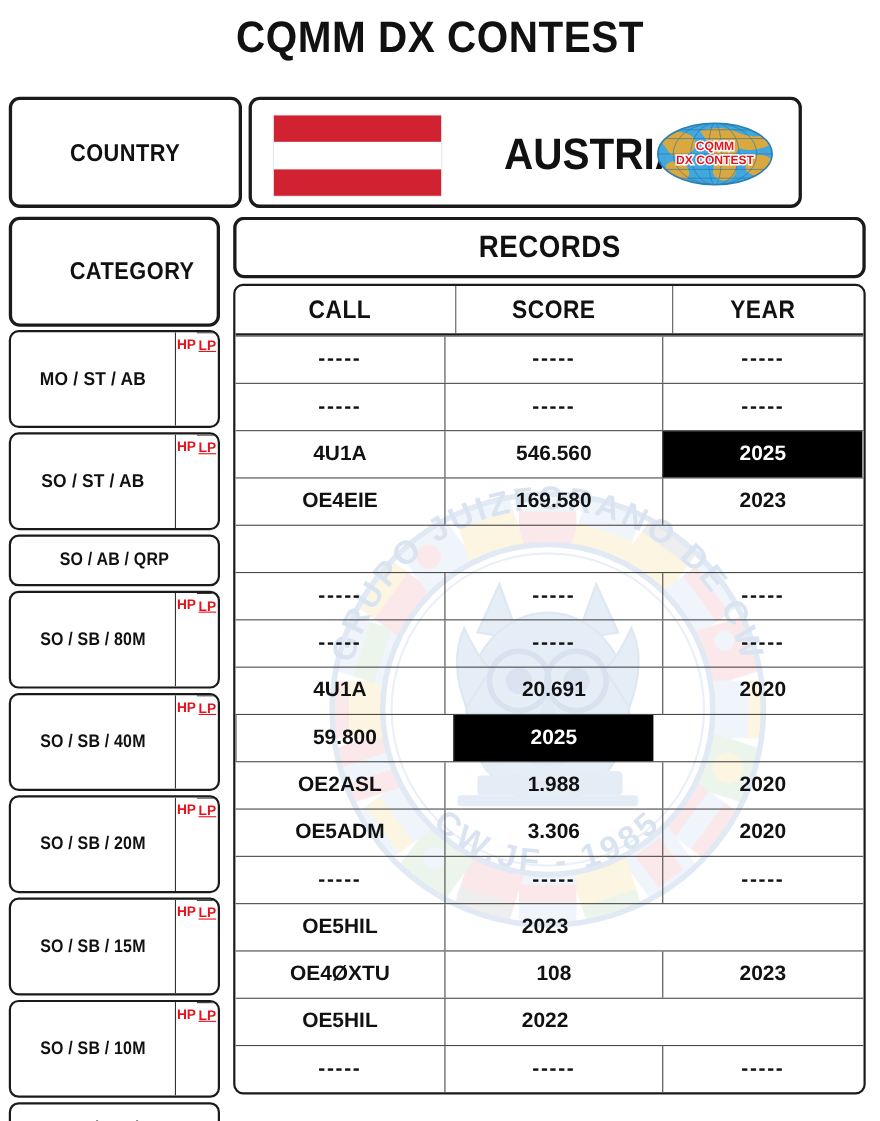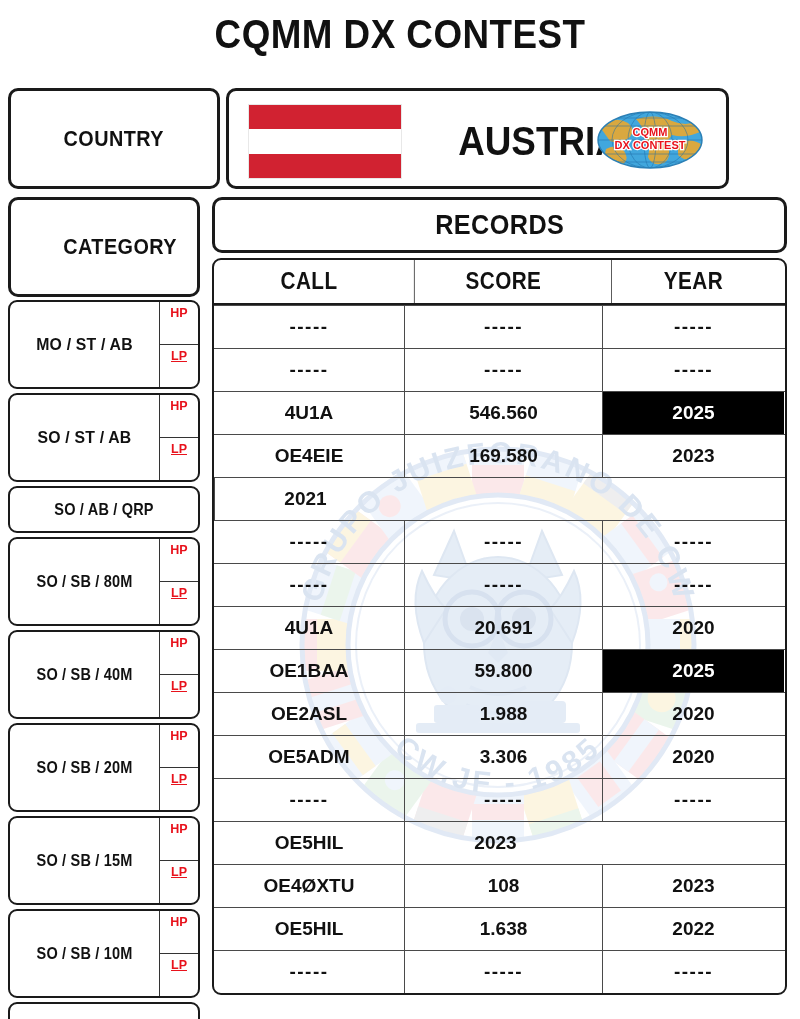--- a/index.html
+++ b/index.html
@@ -148,21 +148,21 @@
     font-size: 17px;
     color: #111;
     transform: scaleX(0.93);
     letter-spacing: 0.2px;
   }
   .cat-name.wide { transform: scaleX(0.88); font-size: 16.5px; }
   .cat-pl {
     width: 38px;
     border-left: 1.5px solid #333;
     display: flex;
-    flex-direction: column;
+    flex-direction: row;
     text-align: center;
   }
   .pl-cell {
     flex: 1;
     display: flex;
     align-items: flex-start;
     justify-content: center;
     padding-top: 4px;
     font-weight: 700;
     font-size: 12.5px;
@@ -503,39 +503,37 @@
       <div class="rec-cell c-call">4U1A</div>
       <div class="rec-cell c-score">546.560</div>
       <div class="rec-cell c-year highlight">2025</div>
     </div>
     <div class="rec-row">
       <div class="rec-cell c-call">OE4EIE</div>
       <div class="rec-cell c-score">169.580</div>
       <div class="rec-cell c-year">2023</div>
     </div>
     <div class="rec-row">
-      <div class="rec-cell c-year">2021</div>
     </div>
     <div class="rec-row">
       <div class="rec-cell c-call empty">-----</div>
       <div class="rec-cell c-score empty">-----</div>
       <div class="rec-cell c-year empty">-----</div>
     </div>
     <div class="rec-row">
       <div class="rec-cell c-call empty">-----</div>
       <div class="rec-cell c-score empty">-----</div>
       <div class="rec-cell c-year empty">-----</div>
     </div>
     <div class="rec-row">
       <div class="rec-cell c-call">4U1A</div>
       <div class="rec-cell c-score">20.691</div>
       <div class="rec-cell c-year">2020</div>
     </div>
     <div class="rec-row">
-      <div class="rec-cell c-call">OE1BAA</div>
       <div class="rec-cell c-score">59.800</div>
       <div class="rec-cell c-year highlight">2025</div>
     </div>
     <div class="rec-row">
       <div class="rec-cell c-call">OE2ASL</div>
       <div class="rec-cell c-score">1.988</div>
       <div class="rec-cell c-year">2020</div>
     </div>
     <div class="rec-row">
       <div class="rec-cell c-call">OE5ADM</div>
@@ -551,21 +549,20 @@
       <div class="rec-cell c-call">OE5HIL</div>
       <div class="rec-cell c-year">2023</div>
     </div>
     <div class="rec-row">
       <div class="rec-cell c-call">OE4ØXTU</div>
       <div class="rec-cell c-score">108</div>
       <div class="rec-cell c-year">2023</div>
     </div>
     <div class="rec-row">
       <div class="rec-cell c-call">OE5HIL</div>
-      <div class="rec-cell c-score">1.638</div>
       <div class="rec-cell c-year">2022</div>
     </div>
     <div class="rec-row">
       <div class="rec-cell c-call empty">-----</div>
       <div class="rec-cell c-score empty">-----</div>
       <div class="rec-cell c-year empty">-----</div>
     </div>
   </div>
 
 </body></html>

